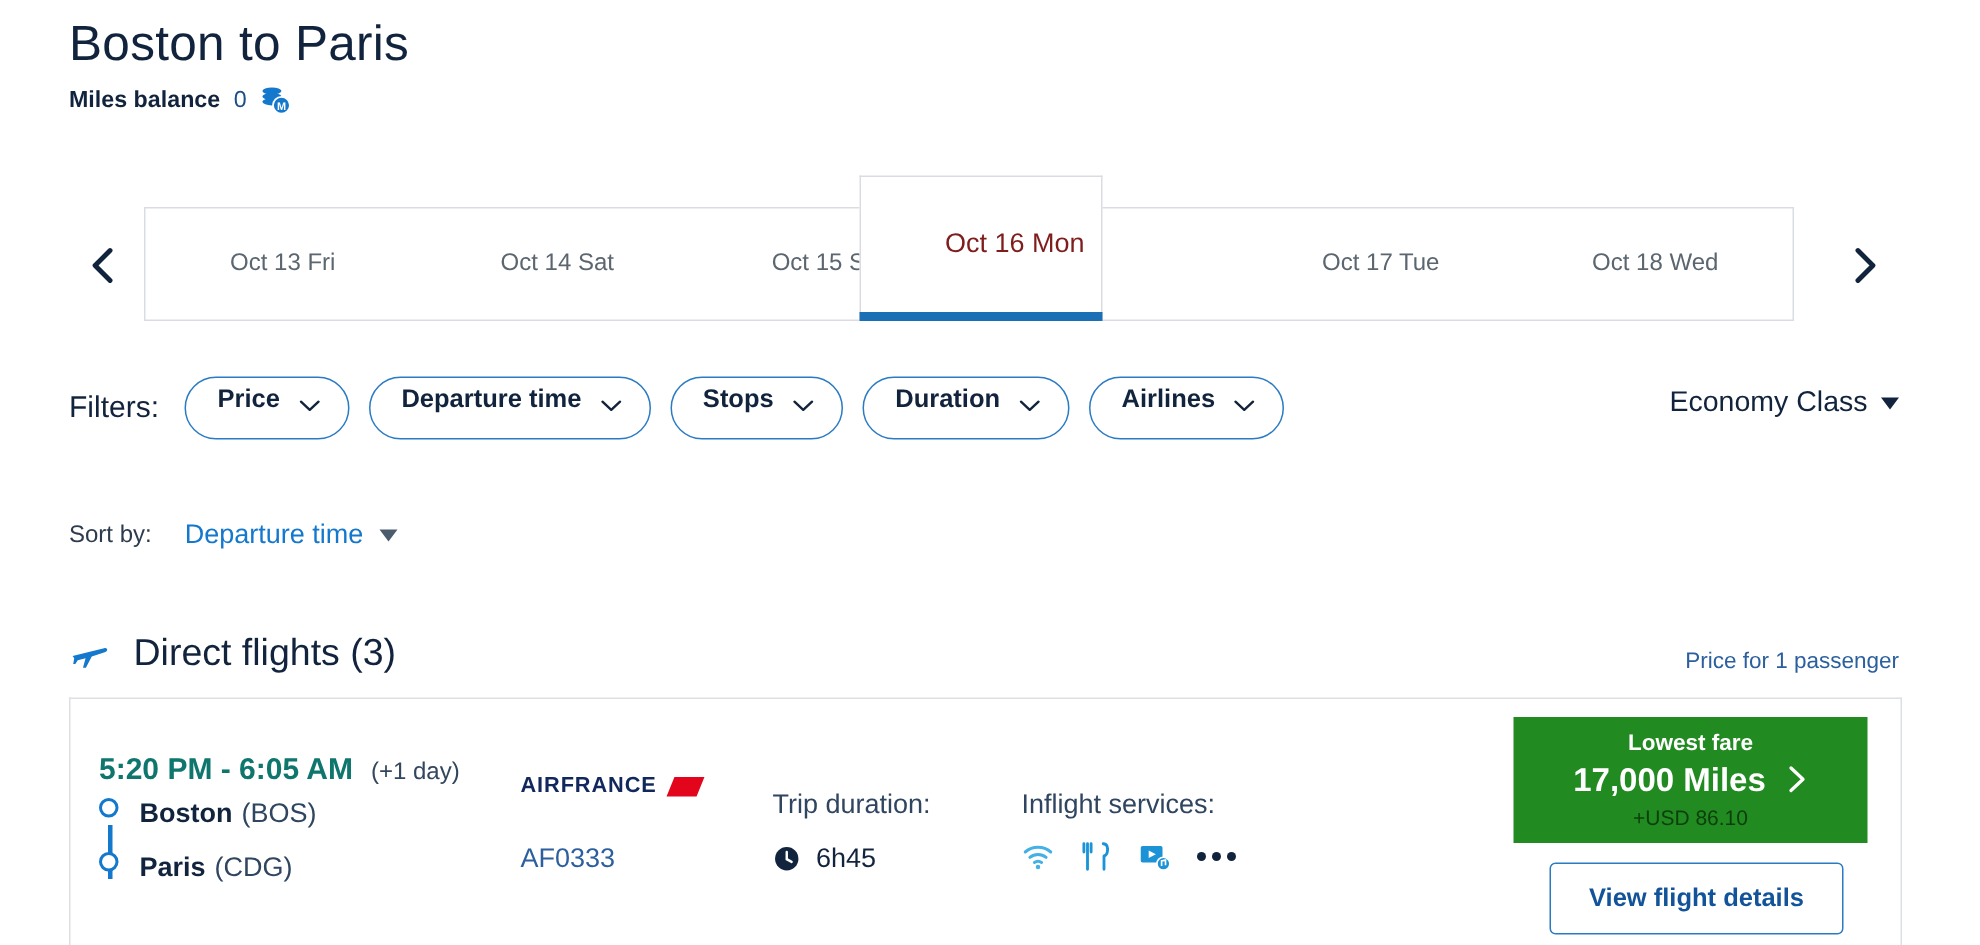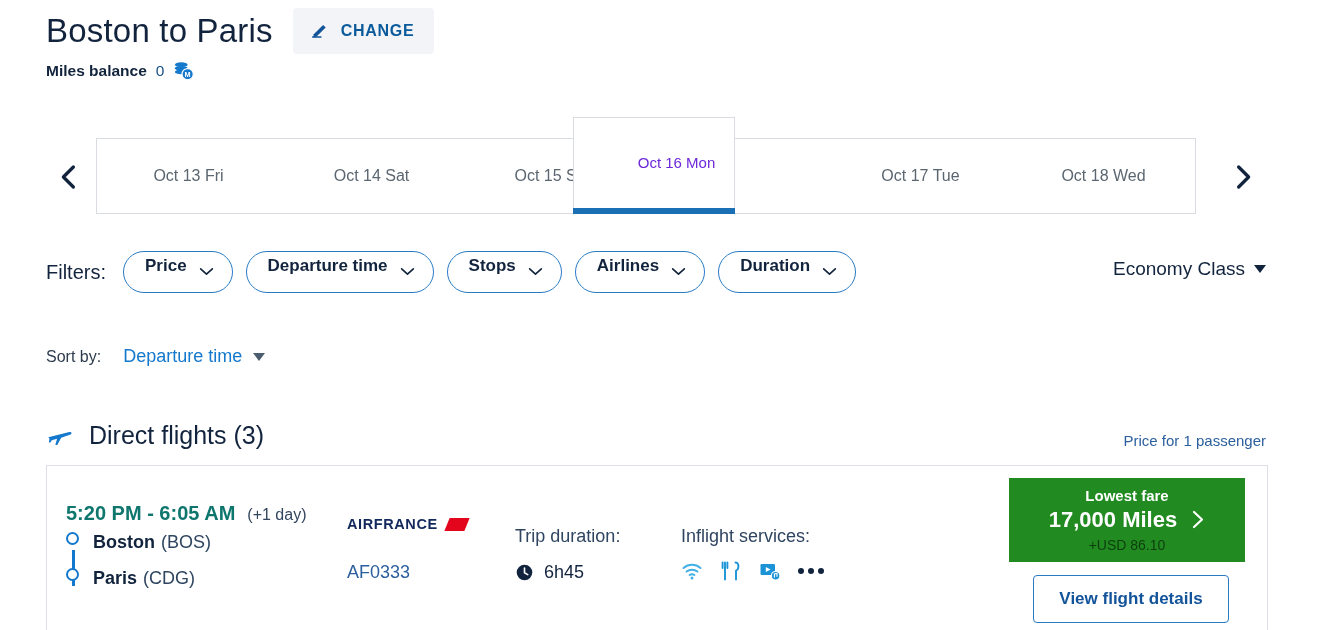--- a/index.html
+++ b/index.html
@@ -75,22 +75,22 @@
     left: 573px; top: 117px;
     width: 162px; height: 97px;
     background: #ffffff;
     border: 1px solid #d9dde2;
     border-bottom: none;
     display: flex; align-items: center; justify-content: center;
     cursor: pointer;
     z-index: 4;
   }
   .date-selected .txt {
-    color: #6d28d9;
-    font-size: 15px;
+    color: #7f1d1d;
+    font-size: 18px;
     margin-bottom: 8px;
     margin-left: 45px;
   }
   .date-selected::after {
     content: "";
     position: absolute;
     left: -1px; right: -1px; bottom: 0;
     height: 6px;
     background: #1a6fb5;
   }
@@ -255,29 +255,20 @@
     font-family: "Liberation Sans", sans-serif;
     cursor: pointer;
   }
 </style>
 </head>
 <body>
 
 <div class="header">
   <div class="route-row">
     <div class="route-title">Boston to Paris</div>
-    <button class="change-btn">
-      <span class="pencil">
-        <svg viewBox="0 0 24 24" width="22" height="22">
-          <path d="M4 18.5h9" stroke="#12539a" stroke-width="1.6" fill="none" stroke-linecap="round"></path>
-          <path d="M5.2 15.6 L15.4 5.4 L18.2 8.2 L8 18.4 L4.6 19.2 Z" fill="#12539a"></path>
-        </svg>
-      </span>
-      <span class="change-label">CHANGE</span>
-    </button>
   </div>
   <div class="miles-row">
     <span class="miles-label">Miles balance</span>
     <span class="miles-value">0</span>
     <span class="coin-icon">
       <svg viewBox="0 0 24 22" width="22" height="20">
         <ellipse cx="9" cy="4" rx="7" ry="2.6" fill="#1478cd"></ellipse>
         <ellipse cx="9" cy="8" rx="7" ry="2.6" fill="#1478cd"></ellipse>
         <ellipse cx="9" cy="12" rx="7" ry="2.6" fill="#1478cd"></ellipse>
         <circle cx="16" cy="14.5" r="6.2" fill="#1478cd" stroke="#fff" stroke-width="1.3"></circle>
@@ -336,30 +327,30 @@
   <div class="pill">
     <span class="pill-label">Stops</span>
     <span class="chev-d">
       <svg viewBox="0 0 16 10" width="15" height="9">
           <path d="M1.5 2 L8 8 L14.5 2" stroke="#12243d" stroke-width="1.8" fill="none" stroke-linecap="round" stroke-linejoin="round"></path>
         </svg>
     </span>
   </div>
 
   <div class="pill">
-    <span class="pill-label">Airlines</span>
+    <span class="pill-label">Duration</span>
     <span class="chev-d">
       <svg viewBox="0 0 16 10" width="15" height="9">
           <path d="M1.5 2 L8 8 L14.5 2" stroke="#12243d" stroke-width="1.8" fill="none" stroke-linecap="round" stroke-linejoin="round"></path>
         </svg>
     </span>
   </div>
 
   <div class="pill">
-    <span class="pill-label">Duration</span>
+    <span class="pill-label">Airlines</span>
     <span class="chev-d">
       <svg viewBox="0 0 16 10" width="15" height="9">
           <path d="M1.5 2 L8 8 L14.5 2" stroke="#12243d" stroke-width="1.8" fill="none" stroke-linecap="round" stroke-linejoin="round"></path>
         </svg>
     </span>
   </div>
 </div>
 
 <div class="cabin-select">
   <span class="cabin-label">Economy Class</span>

